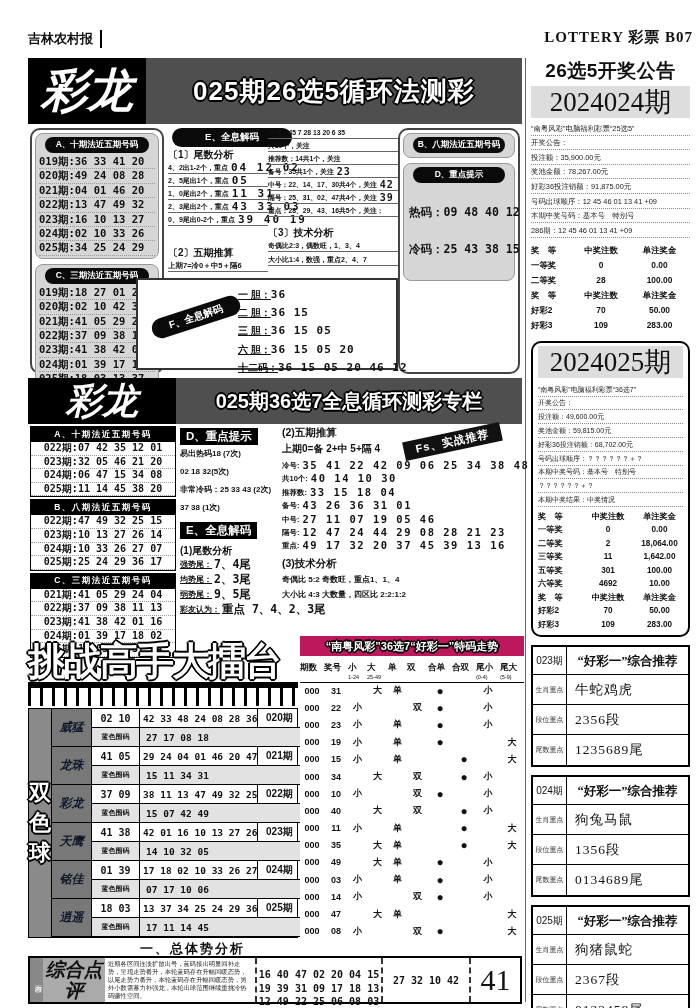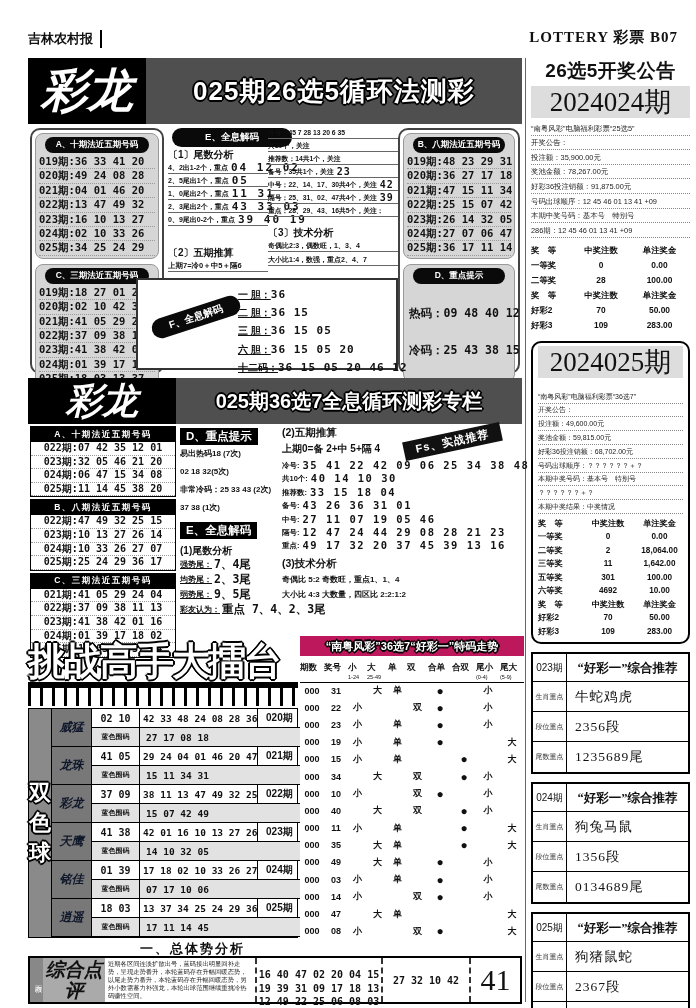--- a/index.html
+++ b/index.html
@@ -4,21 +4,21 @@
 <style>
 *{margin:0;padding:0;box-sizing:border-box;}
 body{background:#e8e8e8;font-family:"Liberation Sans","DejaVu Sans",sans-serif;color:#111;}
 #page{position:relative;width:696px;height:1008px;background:#fff;margin:0 auto;overflow:hidden;}
 .abs{position:absolute;}
 .mono2{font-family:"DejaVu Sans Mono",monospace;font-weight:bold;}
 .serif{font-family:"Liberation Serif","DejaVu Serif",serif;}
 .outline{color:#fff;text-shadow:-1px -1px 0 #000,1px -1px 0 #000,-1px 1px 0 #000,1px 1px 0 #000,-2px 0 0 #000,2px 0 0 #000,0 -2px 0 #000,0 2px 0 #000;}
 
 #masthead-left{left:28px;top:30px;font-size:13px;font-weight:bold;font-family:"Liberation Serif",serif;border-right:2px solid #000;padding-right:7px;}
-#masthead-right{right:18px;top:28px;font-size:15px;font-weight:bold;font-family:"Liberation Serif",serif;letter-spacing:1px;}
+#masthead-right{right:3px;top:28px;font-size:15px;font-weight:bold;font-family:"Liberation Serif",serif;letter-spacing:1px;}
 
 .banner{display:flex;}
 #s1-banner{left:28px;top:58px;width:494px;height:66px;}
 #s2-banner{left:28px;top:378px;width:494px;height:46px;}
 .logo-box{background:#000;color:#fff;display:flex;align-items:center;justify-content:center;font-weight:bold;font-style:italic;font-family:"Liberation Serif",serif;}
 #s1-banner .logo-box{width:118px;font-size:46px;}
 #s2-banner .logo-box{width:148px;font-size:36px;}
 .banner-title{flex:1;background:#4f4f4f;display:flex;align-items:center;justify-content:center;font-weight:bold;}
 #s1-banner .banner-title{font-size:26px;letter-spacing:1px;}
 #s2-banner .banner-title{font-size:20px;}
@@ -54,21 +54,21 @@
 
 #divider{left:525px;top:58px;width:1px;height:944px;background:#666;}
 #sidebar{left:531px;top:58px;width:159px;display:flex;flex-direction:column;}
 #sb-announce-title{font-size:19px;font-weight:bold;text-align:center;letter-spacing:0.5px;}
 .sb-period{font-size:27px;font-family:"Liberation Serif",serif;background:#ddd;text-align:center;line-height:32px;margin-top:2px;}
 .info-line{font-size:7.4px;color:#222;border-bottom:1px dotted #888;padding:2.6px 0 1px;}
 .prize-row{display:grid;grid-template-columns:42px 56px 1fr;font-size:8.4px;font-weight:bold;line-height:15px;text-align:left;}
 .prize-row span:nth-child(2),.prize-row span:nth-child(3){text-align:center;}
 #sb-table1{margin-top:5px;}
 #sb-box2{border:2.5px solid #000;border-radius:10px;margin-top:8px;padding:2px 5px 4px;}
-#sb-box2 .sb-period{margin:1px 0 12px;}
+#sb-box2 .sb-period{margin:1px 0 5px;}
 #sb-box2 .info-line{font-size:7px;padding:1.8px 0 1px;}
 #sb-box2 .prize-row{line-height:13.5px;font-size:8.2px;}
 #sb-recs{margin-top:8px;display:flex;flex-direction:column;gap:8px;}
 .rec-table{border:2px solid #000;background:#fff;}
 .rec-head{display:grid;grid-template-columns:34px 1fr;border-bottom:1px solid #000;height:28px;align-items:center;}
 .rec-period{font-size:10px;text-align:center;border-right:1px solid #000;line-height:28px;}
 .rec-title{font-size:12.5px;font-weight:bold;font-family:"Liberation Serif",serif;text-align:center;}
 .rec-row{display:grid;grid-template-columns:34px 1fr;border-bottom:1px solid #000;height:30px;align-items:center;}
 .rec-row:last-child{border-bottom:none;}
 .rec-label{font-size:7px;color:#333;text-align:center;border-right:1px solid #000;line-height:30px;}
@@ -228,29 +228,20 @@
       </div>
       <div id="s1e-s2">
         <div class="sub-title">〔2〕五期推算</div>
         <div class="sub-line">上期7=冷0＋中5＋隔6</div>
       </div>
     </div>
 
     <div class="side-wrap" id="s1-right">
       <div class="panel">
         <div class="pill">B、八期法近五期号码</div>
-        <div>
-            <div class="num-row">019期:48 23 29 31</div>
-            <div class="num-row">020期:36 27 17 18</div>
-            <div class="num-row">021期:47 15 11 34</div>
-            <div class="num-row">022期:25 15 07 42</div>
-            <div class="num-row">023期:26 14 32 05</div>
-            <div class="num-row">024期:27 07 06 47</div>
-            <div class="num-row">025期:36 17 11 14</div>
-          </div>
       </div>
       <div class="panel" style="height:118px">
         <div class="pill">D、重点提示</div>
         <div>
             <div class="hot-row">热码：09 48 40 12</div>
             <div class="hot-row">冷码：25 43 38 15</div>
           </div>
       </div>
     </div>
 

